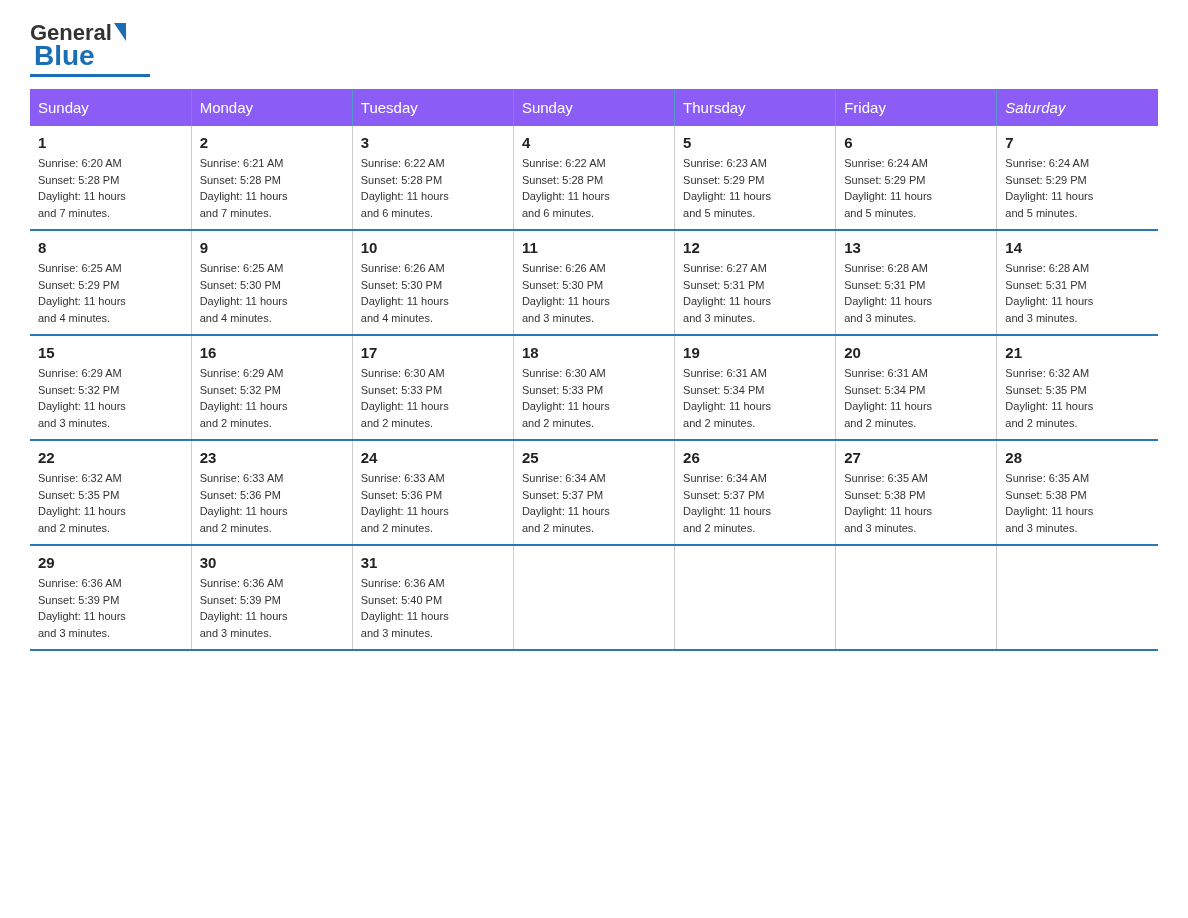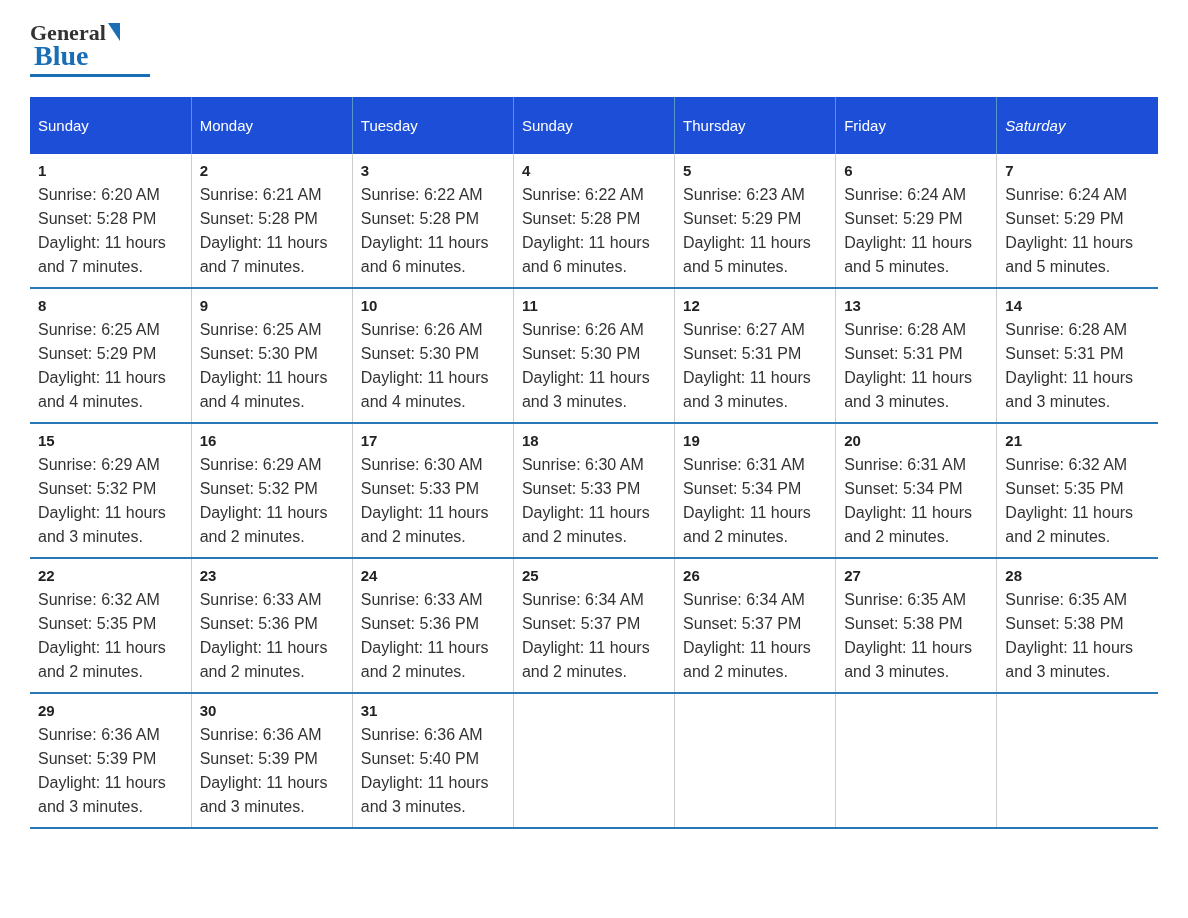--- a/index.html
+++ b/index.html
@@ -7,22 +7,21 @@
       font-family: Arial, sans-serif;
       background: #fff;
       width: 1188px;
       min-height: 918px;
       padding: 20px 30px;
     }
     .header {
       display: flex;
       justify-content: space-between;
       align-items: flex-start;
-      margin-bottom: 20px;
-      font-family: Liberation Serif, serif;
+      margin-bottom: 12px;
     }
     .logo {
       display: flex;
       flex-direction: column;
       align-items: flex-start;
     }
     .logo-text {
       display: flex;
       align-items: center;
       font-size: 22px;
@@ -59,23 +58,23 @@
       font-size: 20px;
       color: #555;
       margin-top: 4px;
     }
     table {
       width: 100%;
       border-collapse: collapse;
       font-size: 13px;
     }
     thead tr th {
-      background: #1d4ed8;
+      background: #8b5cf6;
       color: #fff;
-      padding: 20px 8px;
+      padding: 10px 8px;
       text-align: left;
       font-size: 15px;
       font-weight: normal;
       border-right: 1px solid #5599cc;
     }
     thead tr th:last-child { border-right: none; font-style: italic; }
     tbody tr td {
       vertical-align: top;
       padding: 8px;
       border-right: 1px solid #ccc;
@@ -85,21 +84,21 @@
     }
     tbody tr td:last-child { border-right: none; }
     .day-number {
       font-size: 15px;
       font-weight: bold;
       color: #222;
       margin-bottom: 4px;
       display: block;
     }
     .day-info {
-      font-size: 16px;
+      font-size: 11px;
       color: #333;
       line-height: 1.5;
     }
     .empty-cell {
       background: #fff;
     }
   </style>
 </head>
 <body>
 

